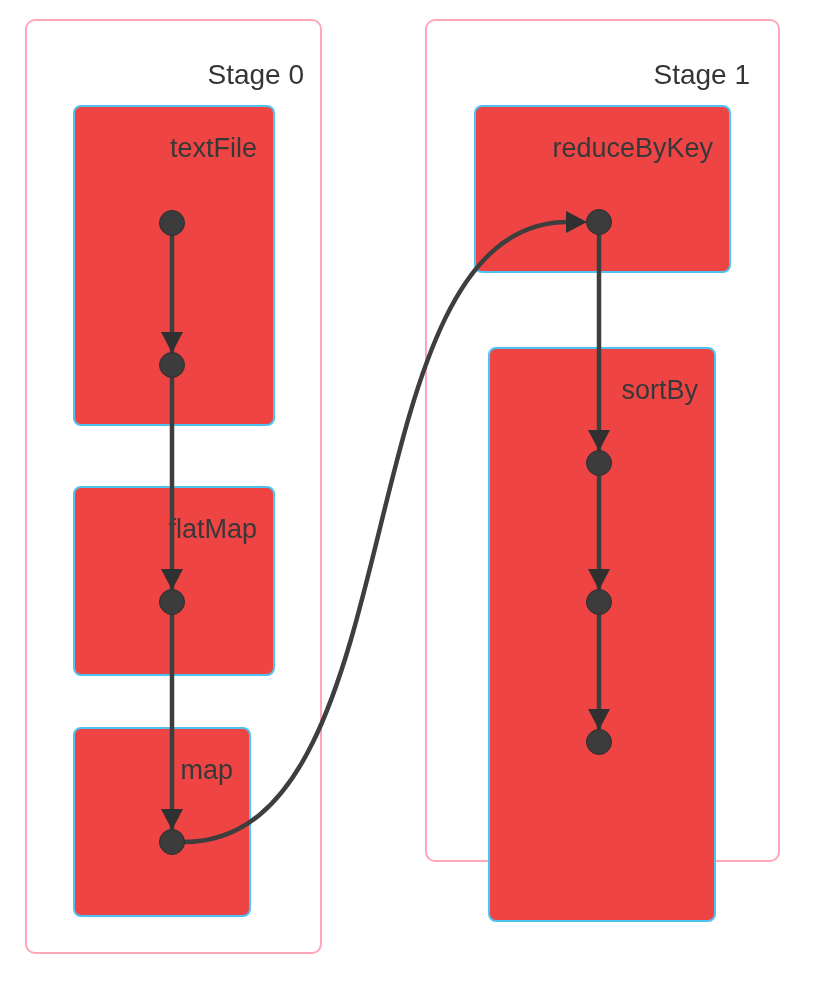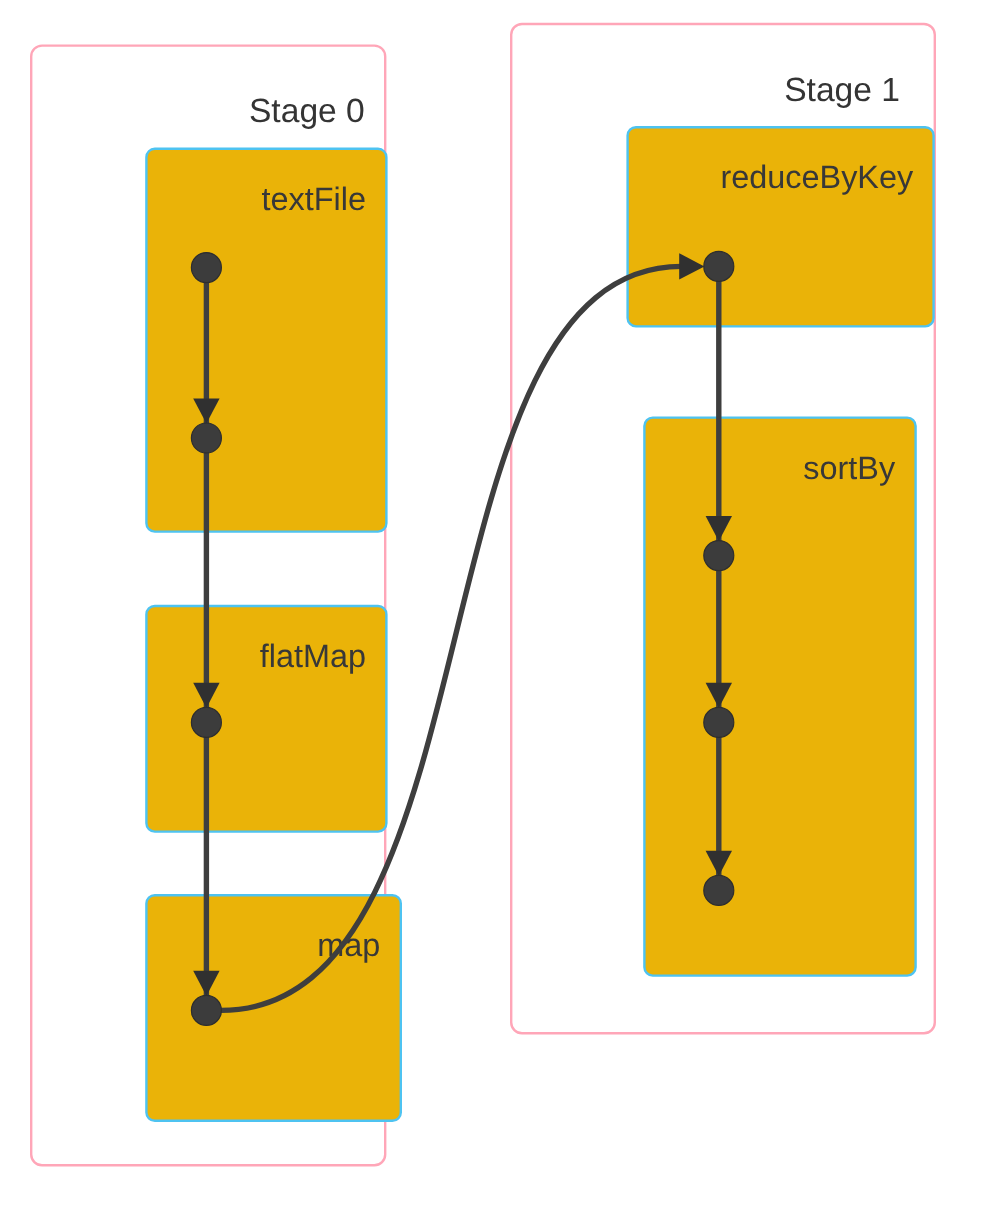--- a/index.html
+++ b/index.html
@@ -26,24 +26,23 @@
     position: absolute;
     top: 38px;
     font-size: 28px;
     color: #343434;
     text-align: right;
     white-space: nowrap;
   }
   .op {
     position: absolute;
     box-sizing: border-box;
-    background: #eab308;
+    background: #ef4444;
     border: 2px solid #4EC3F1;
     border-radius: 8px;
-    margin-left: 48px;
   }
   .op-label {
     position: absolute;
     top: 26px;
     right: 16px;
     font-size: 27px;
     color: #383838;
     white-space: nowrap;
   }
   .overlay {
@@ -65,44 +64,44 @@
     fill: #3c3c3c;
     stroke: #2e2e2e;
     stroke-width: 1;
   }
 </style>
 </head>
 <body>
 
 <div class="canvas">
 
-  <div class="stage" style="left:25px; top:37px; width:297px; height:935px;padding-left:24px;">
+  <div class="stage" style="left:25px; top:19px; width:297px; height:935px;padding-left:24px;">
     <div class="stage-label" style="right:16px;">Stage 0</div>
 
     <div class="op" style="left:46px; top:84px; width:202px; height:321px;">
       <span class="op-label">textFile</span>
     </div>
 
     <div class="op" style="left:46px; top:465px; width:202px; height:190px;">
       <span class="op-label">flatMap</span>
     </div>
 
-    <div class="op" style="left:46px; top:706px; width:214px; height:190px;">
+    <div class="op" style="left:46px; top:706px; width:178px; height:190px;">
       <span class="op-label">map</span>
     </div>
   </div>
 
   <div class="stage" style="left:425px; top:19px; width:355px; height:843px;">
     <div class="stage-label" style="right:28px;text-align:right;">Stage 1</div>
 
     <div class="op" style="left:47px; top:84px; width:257px; height:168px;">
       <span class="op-label">reduceByKey</span>
     </div>
 
-    <div class="op" style="left:61px; top:326px; width:228px; height:467px;">
+    <div class="op" style="left:61px; top:326px; width:228px; height:575px;">
       <span class="op-label">sortBy</span>
     </div>
   </div>
 
   <svg class="overlay" width="834" height="1004" viewBox="0 0 834 1004">
 
     <line class="edge" x1="172" y1="223" x2="172" y2="356"></line>
     <line class="edge" x1="172" y1="365" x2="172" y2="593"></line>
     <line class="edge" x1="172" y1="602" x2="172" y2="833"></line>
     <line class="edge" x1="599" y1="222" x2="599" y2="454"></line>

